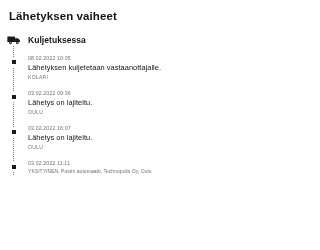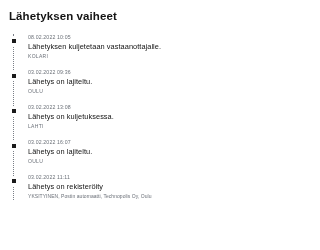--- a/index.html
+++ b/index.html
@@ -152,62 +152,66 @@
 <div class="page">
 
   <h1 class="page-title">Lähetyksen vaiheet</h1>
 
   <div class="timeline">
 
     <div class="timeline-rail"></div>
 
     <ul class="timeline-list">
 
+      <li class="tl-item status-row">
+        <span class="tl-marker truck">
+          <svg class="truck-icon" viewBox="0 0 20 14" xmlns="http://www.w3.org/2000/svg" aria-hidden="true">
+            <rect x="0.5" y="2" width="11" height="8" rx="0.6" fill="#1a1a1a"></rect>
+            <path d="M11.5 4.5 h4.1 l2.9 3 v2.5 h-7 z" fill="#1a1a1a"></path>
+            <circle cx="5" cy="11" r="2" fill="#1a1a1a"></circle>
+            <circle cx="5" cy="11" r="0.8" fill="#ffffff"></circle>
+            <circle cx="14.8" cy="11" r="2" fill="#1a1a1a"></circle>
+            <circle cx="14.8" cy="11" r="0.8" fill="#ffffff"></circle>
+          </svg>
+        </span>
+        <div class="status-label">Kuljetuksessa</div>
+      </li>
 
 
       <li class="tl-item event-row">
         <span class="tl-marker">
             <span class="dot"></span>
           </span>
         <div class="ev-time">08.02.2022 10:05</div>
         <div class="ev-desc">Lähetyksen kuljetetaan vastaanottajalle.</div>
         <div class="ev-place">KOLARI</div>
       </li>
 
       <li class="tl-item event-row">
         <span class="tl-marker">
             <span class="dot"></span>
           </span>
         <div class="ev-time">03.02.2022 09:36</div>
         <div class="ev-desc">Lähetys on lajiteltu.</div>
         <div class="ev-place">OULU</div>
       </li>
 
-      <li class="tl-item event-row">
-        <span class="tl-marker">
-            <span class="dot"></span>
-          </span>
-        <div class="ev-time">03.02.2022 13:08</div>
-        <div class="ev-desc">Lähetys on kuljetuksessa.</div>
-        <div class="ev-place">LAHTI</div>
-      </li>
 
       <li class="tl-item event-row">
         <span class="tl-marker">
             <span class="dot"></span>
           </span>
         <div class="ev-time">03.02.2022 16:07</div>
         <div class="ev-desc">Lähetys on lajiteltu.</div>
         <div class="ev-place">OULU</div>
       </li>
 
       <li class="tl-item event-row">
         <span class="tl-marker">
             <span class="dot"></span>
           </span>
         <div class="ev-time">03.02.2022 11:11</div>
-        <div class="ev-desc">Lähetys on rekisteröity</div>
         <div class="ev-place sub">YKSITYINEN, Postin automaatti, Technopolis Oy, Oulu</div>
       </li>
 
     </ul>
   </div>
 </div>
 
 </body></html>

